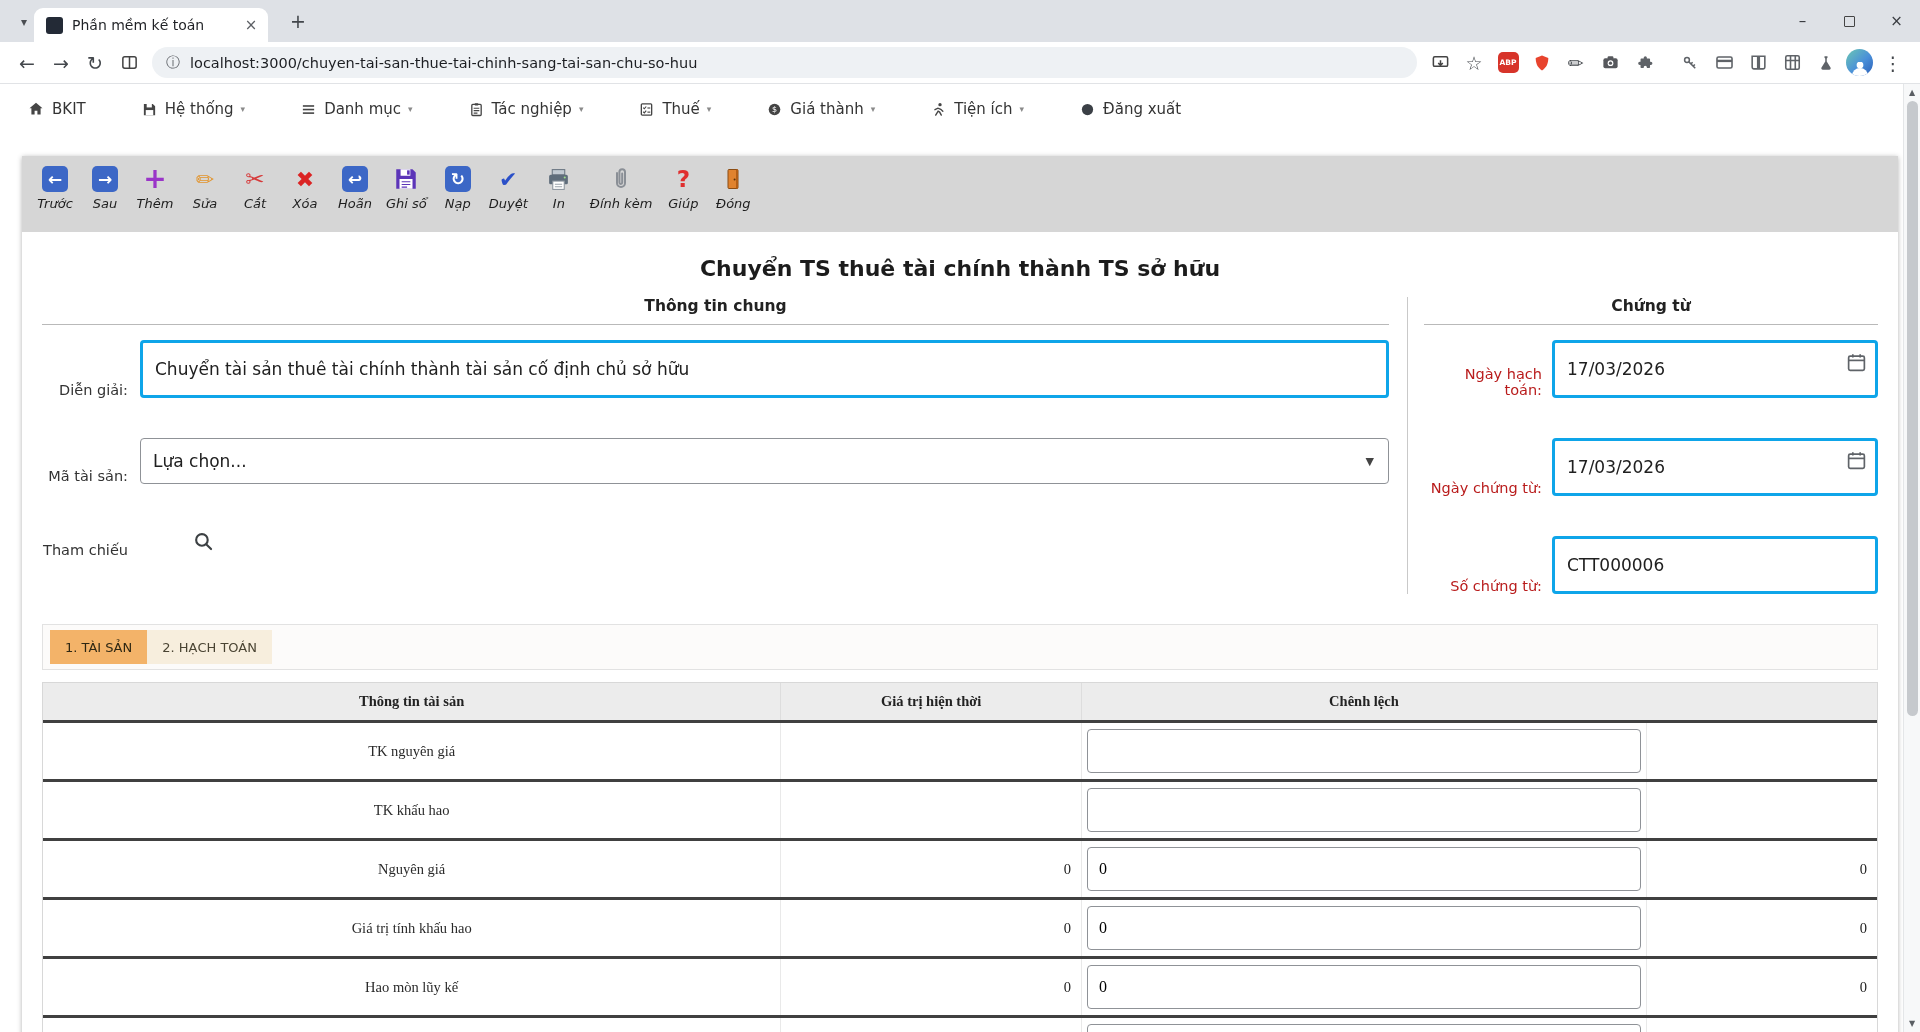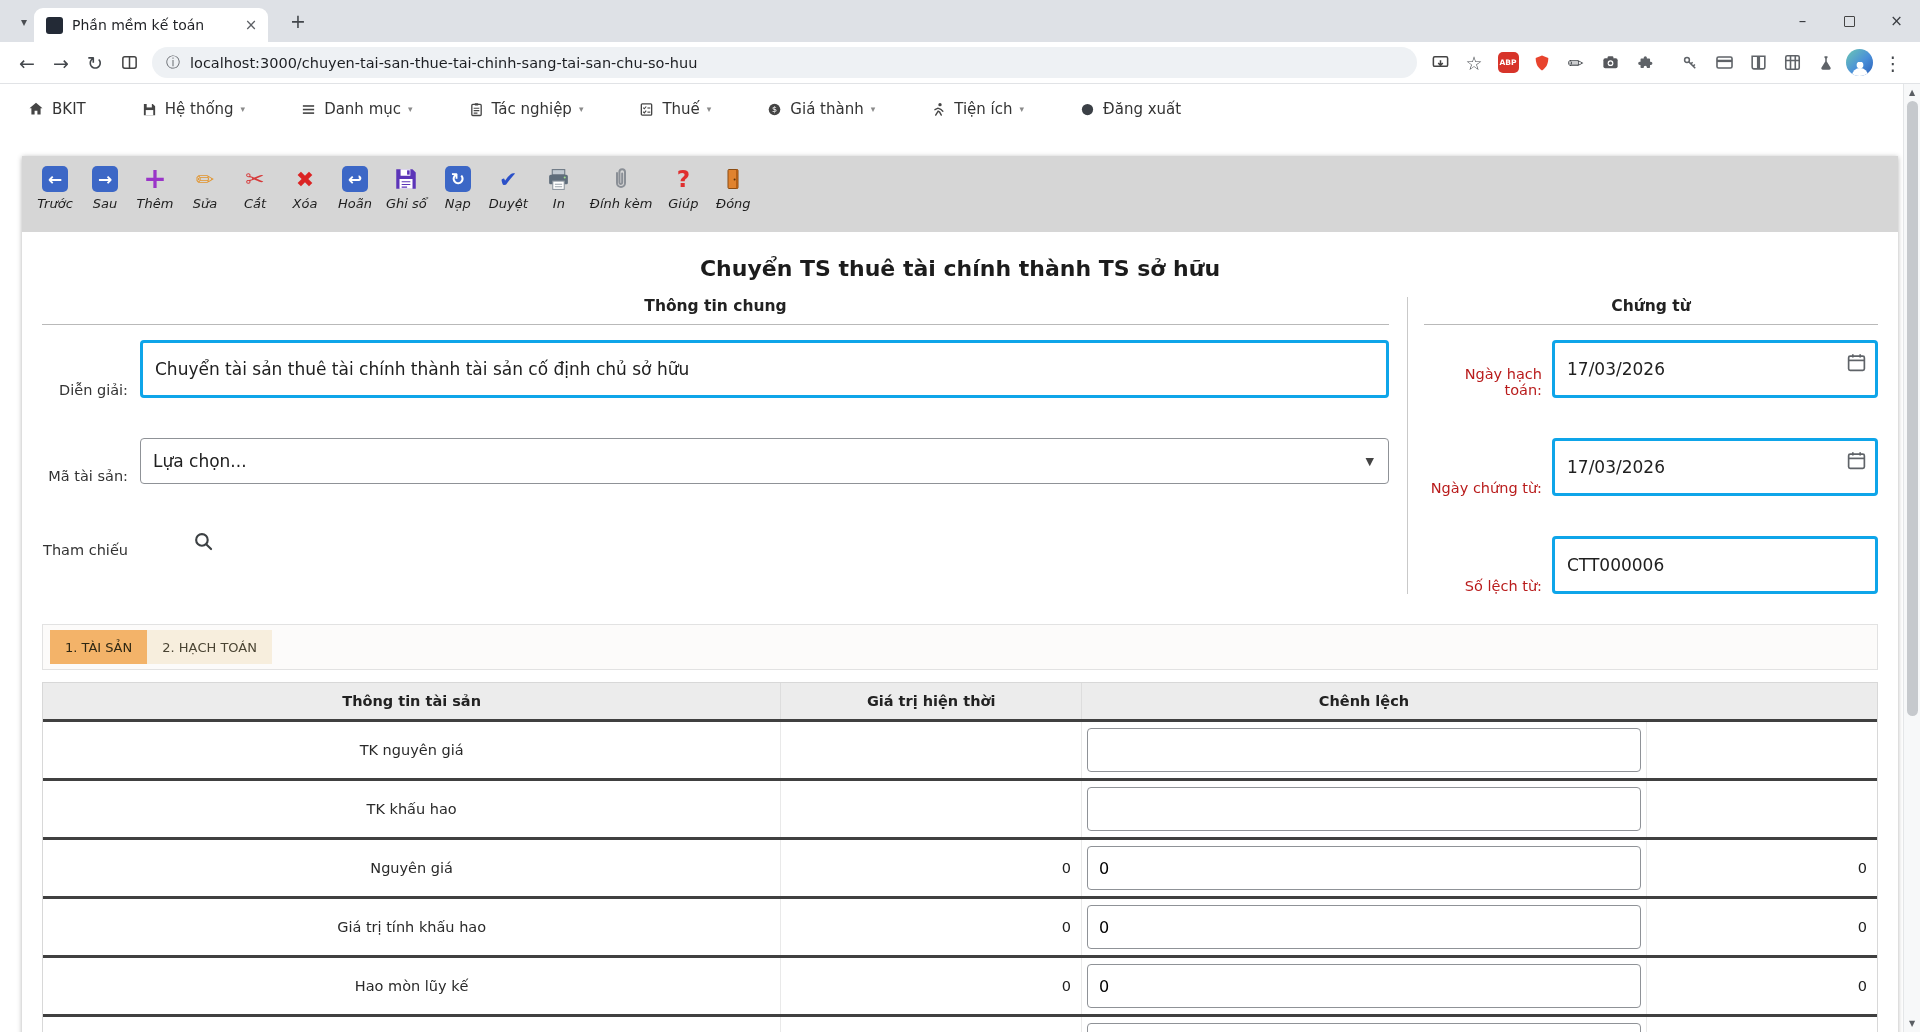--- a/index.html
+++ b/index.html
@@ -82,21 +82,21 @@
     justify-content:center; background:transparent; border:none; }
   .datewrap { flex:1; position:relative; display:flex; }
   .calbtn { position:absolute; right:11px; top:12px; width:21px; height:21px; }
 
   .tabsrow { margin:30px 20px 0; border:1px solid #e2e2e2; background:#fcfbfa;
     padding:5px 7px; display:flex; }
   .tabbtn { padding:10px 15px 9px; font-size:13px; color:#4a4433; background:#f7eedd; white-space:nowrap; }
   .tabbtn.active { background:#f3b369; color:#2e2713; }
 
   .grid { margin:12px 20px 0; border:1px solid #d8d8d8; border-bottom:none; }
-  .gh, .gr { display:grid; grid-template-columns:40.2% 16.4% 30.8% 12.6%; }
+  .gh, .gr { display:grid; grid-template-columns:40.2% 16.4% 30.8% 12.6%;font-family:Liberation Serif, serif; }
   .gh { background:#ececec; }
   .gh > div { padding:10px 8px; font-size:14.5px; font-weight:bold; text-align:center;
     color:#222; border-left:1px solid #ddd; }
   .gh > div:first-child { border-left:none; }
   .gr { border-top:3px solid #404040; height:59px; }
   .gr > div { height:100%; display:flex; align-items:center; border-left:1px solid #e9e9e9; }
   .gr > div:first-child { border-left:none; }
   .c1 { justify-content:center; font-size:14.5px; color:#2a2a2a; text-align:center; }
   .c2, .c4 { justify-content:flex-end; padding-right:10px; font-size:14.5px; color:#222; }
   .c3 { padding:0 5px; }
@@ -439,21 +439,21 @@
             <input class="tinput" type="text" value="17/03/2026" style="">
             <svg class="calbtn" viewBox="0 0 20 20">
                 <rect x="2.5" y="4" width="15" height="13.5" rx="1.5" fill="none" stroke="#5f6368" stroke-width="1.6"></rect>
                 <path d="M2.5 8 h15" stroke="#5f6368" stroke-width="1.6"></path>
                 <path d="M6.5 2.2 v3 M13.5 2.2 v3" stroke="#5f6368" stroke-width="1.6"></path>
               </svg>
           </div>
         </div>
 
         <div class="frow mt2">
-          <span class="flabel-r">Số lệch từ:</span>
+          <span class="flabel-r">Số chứng từ:</span>
           <input class="tinput" type="text" value="CTT000006" style="">
         </div>
       </div>
     </div>
 
     <div class="tabsrow">
       <span class="tabbtn active">1. TÀI SẢN</span>
       <span class="tabbtn">2. HẠCH TOÁN</span>
     </div>
 

